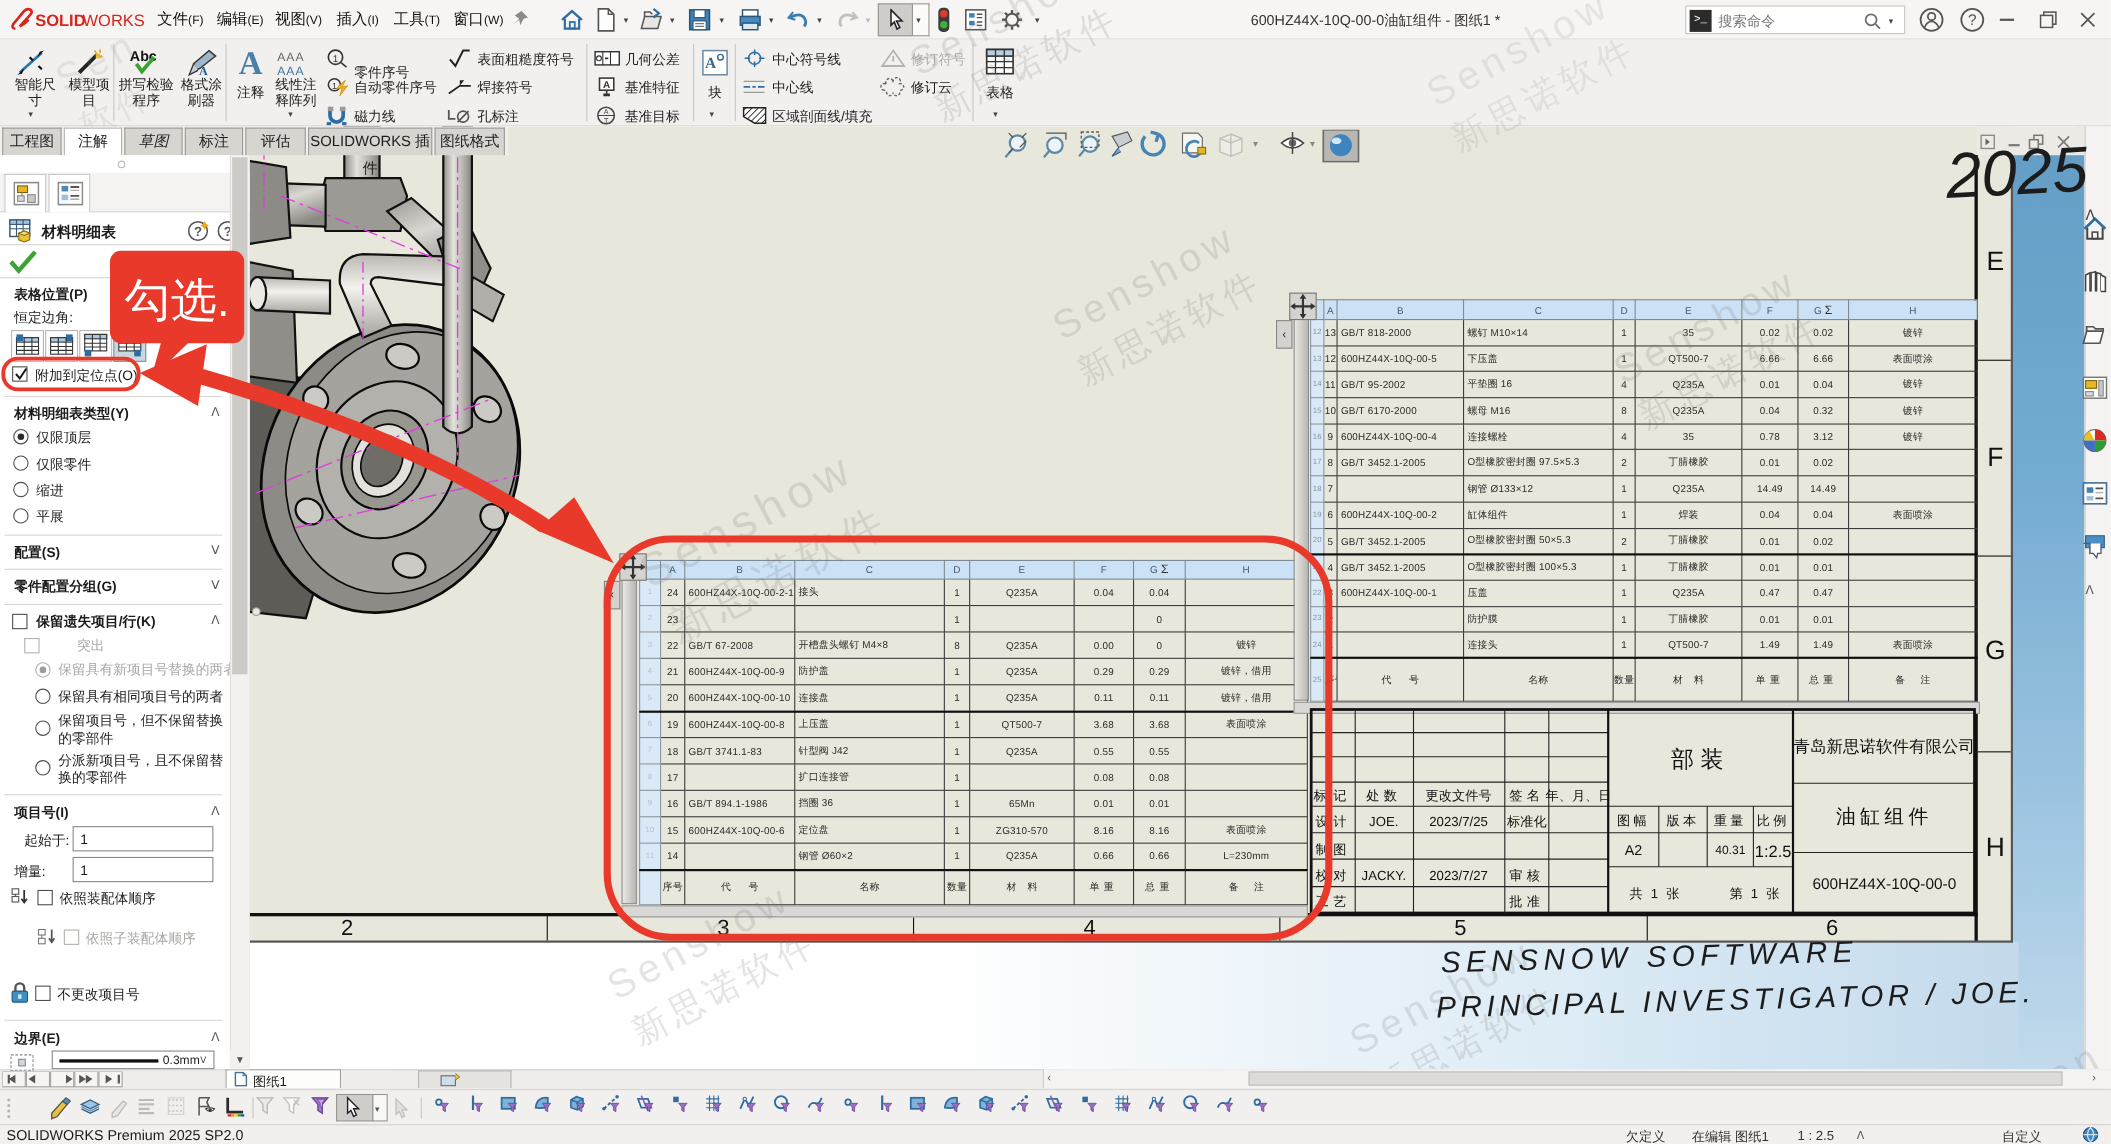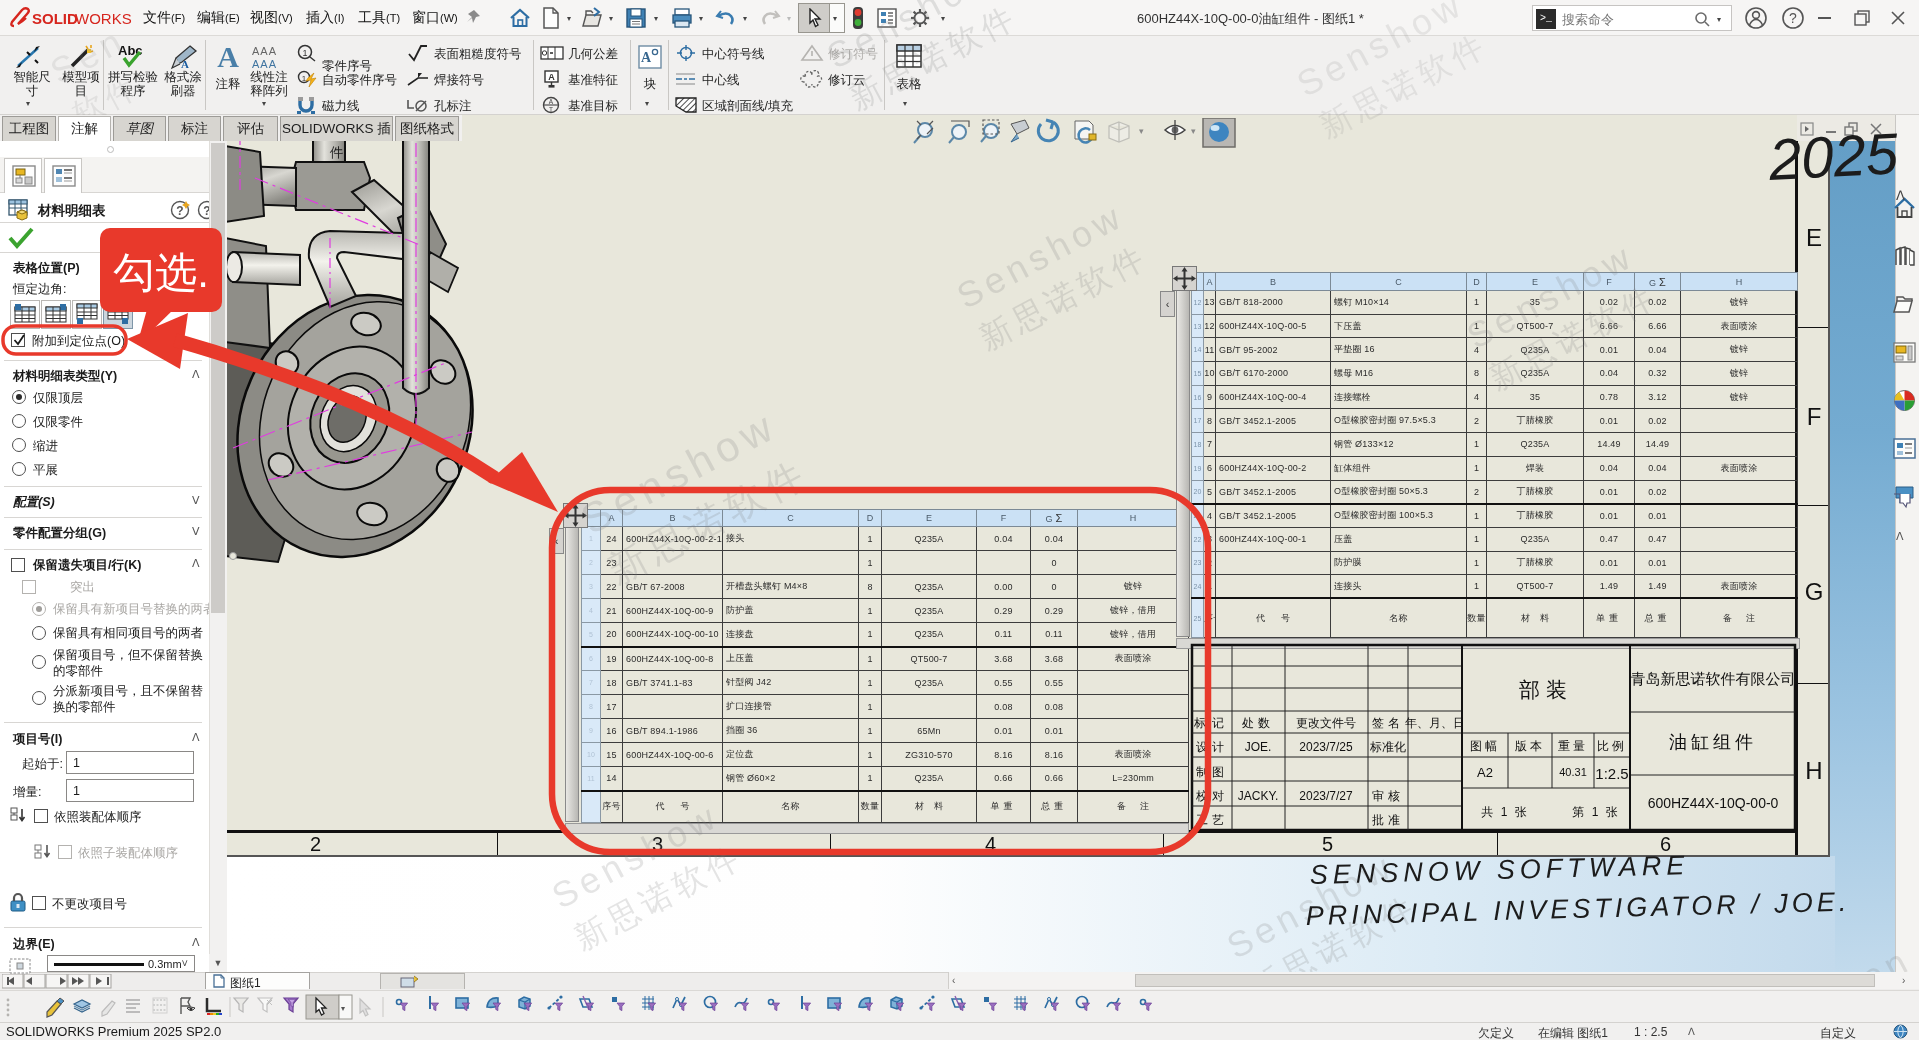--- a/index.html
+++ b/index.html
@@ -1309,21 +1309,21 @@
         <div class="rdot"></div>
       </div>
 <div class="abs pm" style="left:33px;top:390px;">仅限顶层</div>
 <div class="rad" style="left:12px;top:414px;"></div>
 <div class="abs pm" style="left:33px;top:414px;">仅限零件</div>
 <div class="rad" style="left:12px;top:438px;"></div>
 <div class="abs pm" style="left:33px;top:438px;">缩进</div>
 <div class="rad" style="left:12px;top:462px;"></div>
 <div class="abs pm" style="left:33px;top:462px;">平展</div>
 <div class="hr" style="top:486px;"></div>
-<div class="abs pm pmb" style="left:13px;top:494px;font-style:italic;">配置(S)</div>
+<div class="abs pm pmb" style="left:13px;top:494px;">配置(S)</div>
 <div class="chev" style="left:192px;top:494px;">ᐯ</div>
 <div class="hr" style="top:517px;"></div>
 <div class="abs pm pmb" style="left:13px;top:525px;">零件配置分组(G)</div>
 <div class="chev" style="left:192px;top:525px;">ᐯ</div>
 <div class="hr" style="top:549px;"></div>
 <div class="cb" style="left:11px;top:558px;"></div>
 <div class="abs pm pmb" style="left:33px;top:557px;">保留遗失项目/行(K)</div>
 <div class="chev" style="left:192px;top:557px;">ᐱ</div>
 <div class="cb dis" style="left:22px;top:580px;"></div>
 <div class="abs pm" style="left:42px;top:579px;color:#a9a7a4;margin-left:28px;">突出</div>

